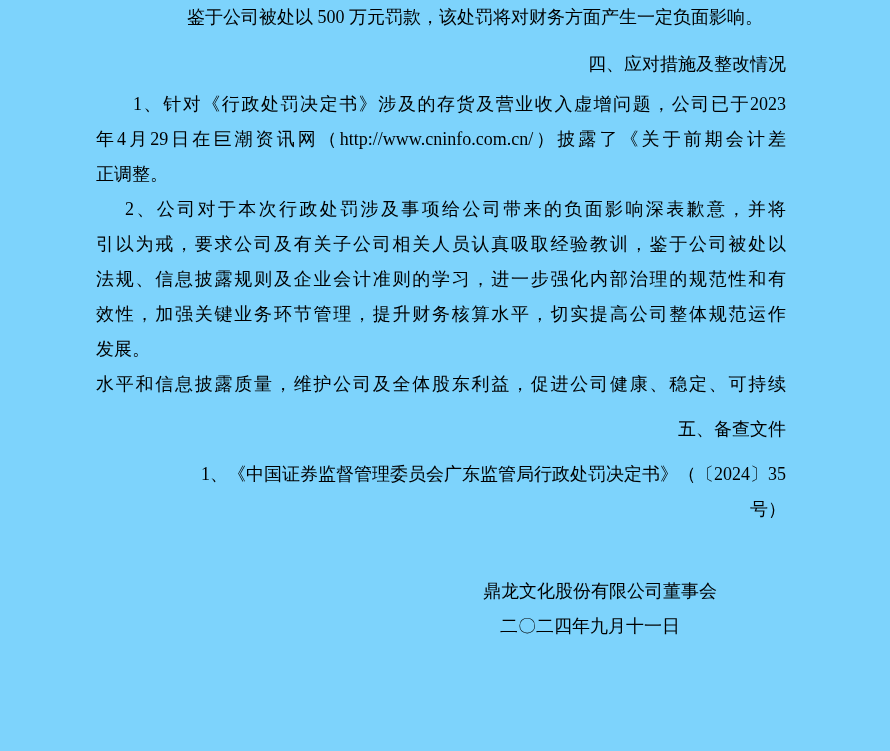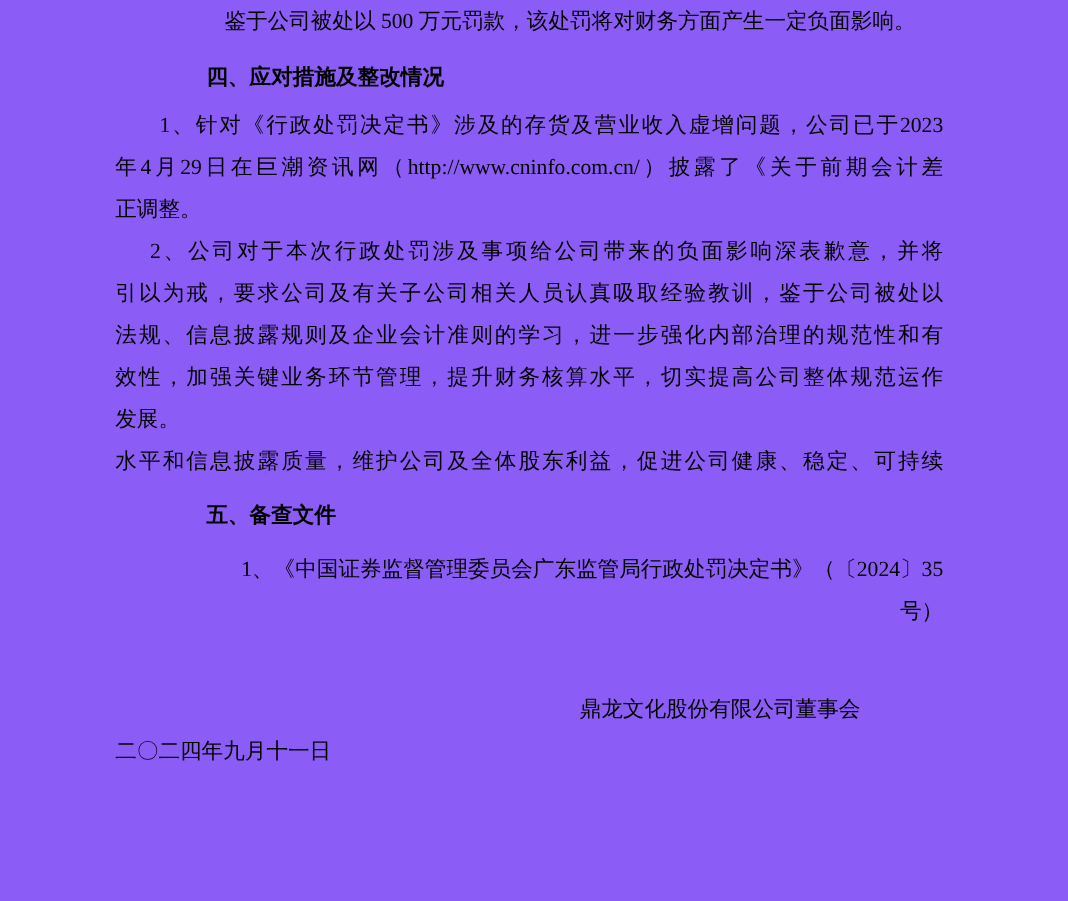--- a/index.html
+++ b/index.html
@@ -1,39 +1,39 @@
 <!DOCTYPE html>
 <html><head>
 <meta charset="utf-8">
 <style>
   html, body { margin: 0; padding: 0; background: #ffffff; }
   .page {
     position: relative;
     width: 890px;
     height: 751px;
-    background: #8b5cf6;
+    background: #7dd3fc;
     color: #000000;
     font-family: "Liberation Serif", "DejaVu Serif", serif;
     font-size: 18px;
     overflow: hidden;
   }
   .content {
     padding: 0 104px 0 96px; 
   }
   .block { margin: 0; }
   .line {
     line-height: 35px;
     white-space: normal;
   }
   
   .j {
     text-align: justify;
     text-align-last: justify;
   }
-  .heading .line { font-weight: bold; }
+  .heading .line { font-weight: normal; text-align: right; }
 
   
   .b0 { margin-top: 0; }
   .b1 { margin-top: 12px; }
   .b2 { margin-top: 5px; }
   .b3 { margin-top: 0; }
   .b4 { margin-top: 10px; }
   .b5 { margin-top: 10px; text-align: right; }
   .b6 { margin-top: 13px; }
   .b7 { margin-top: 47px; }
@@ -41,21 +41,21 @@
 
   
   .ind91 { padding-left: 91px; }
   .ind76 { padding-left: 76px; }
   .ind72 { padding-left: 72px; }
   .ind69 { padding-left: 69px; }
   .ind37 { padding-left: 37px; }
   .ind29 { padding-left: 29px; }
 
   .sig-line  { text-align: right; padding-right: 69px;  line-height: 35px; }
-  .date-line { text-align: left; padding-right: 106px; line-height: 35px; }
+  .date-line { text-align: right; padding-right: 106px; line-height: 35px; }
 </style>
 </head>
 <body>
 
 <div class="page">
   <div class="content">
 
     <div class="block b0">
       <div class="line ind91">鉴于公司被处以 500 万元罚款，该处罚将对财务方面产生一定负面影响。</div>
     </div>

